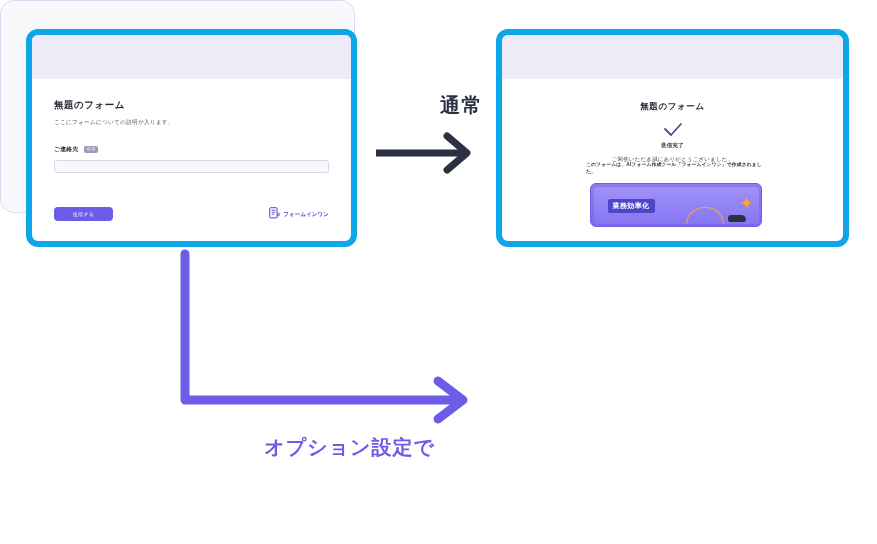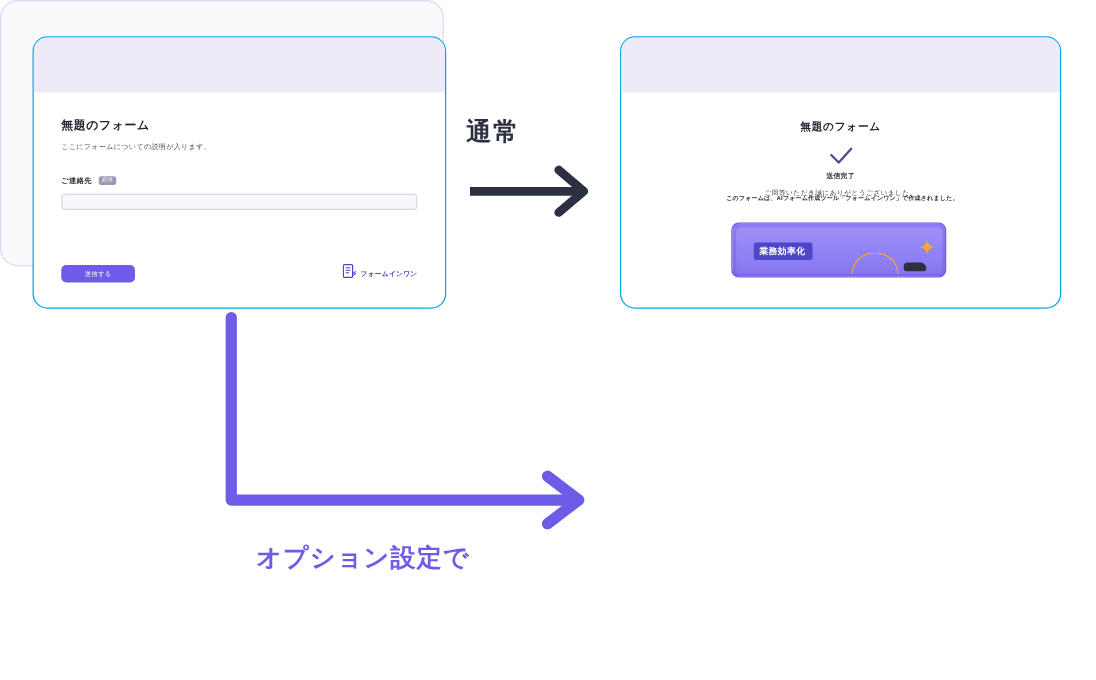--- a/index.html
+++ b/index.html
@@ -13,21 +13,21 @@
     position: relative;
     overflow: hidden;
     font-family: "Liberation Sans", "DejaVu Sans", sans-serif;
     -webkit-font-smoothing: antialiased;
   }
 
   
   .card {
     position: absolute;
     background: #ffffff;
-    border: 1px solid #0ea5e9;
+    border: 6px solid #0ea5e9;
     border-radius: 12px;
     overflow: hidden;
     box-sizing: border-box;
   }
   .card-header-band {
     height: 44px;
     background: #ecebf7;
     width: 100%;
   }
 
@@ -262,37 +262,37 @@
     letter-spacing: 1px;
   }
   .destination-text span { display: block; }
 
   
   #normal-flow {
     position: absolute;
     left: 373px;
     top: 92px;
     width: 110px;
-    text-align: left;
+    text-align: right;
   }
   .normal-label {
     font-size: 20px;
     font-weight: bold;
     color: #2c3142;
     letter-spacing: 1.5px;
     margin-bottom: 12px;
   }
 
   
   #option-flow-label {
     position: absolute;
     left: 205px;
     top: 433px;
     width: 230px;
-    text-align: left;
+    text-align: right;
     color: #6c5ce7;
     font-size: 20px;
     font-weight: bold;
     line-height: 1.45;
     letter-spacing: 1px;
   }
   #option-flow-label span { display: block; }
 
   
   #elbow-arrow {

